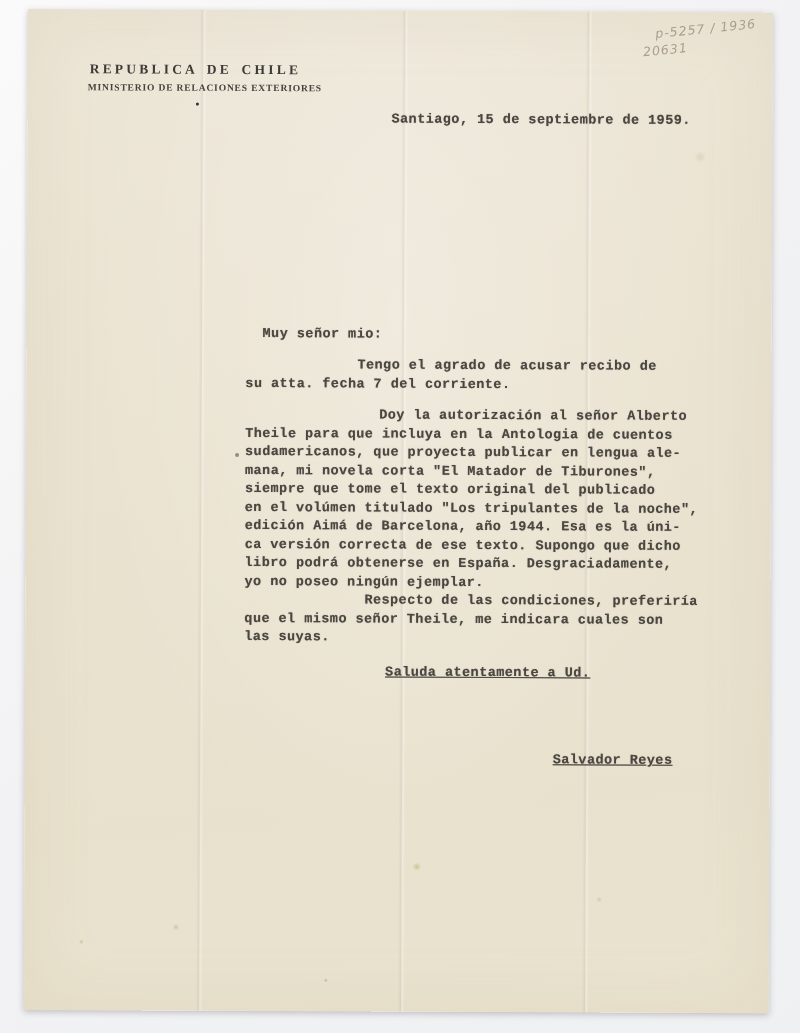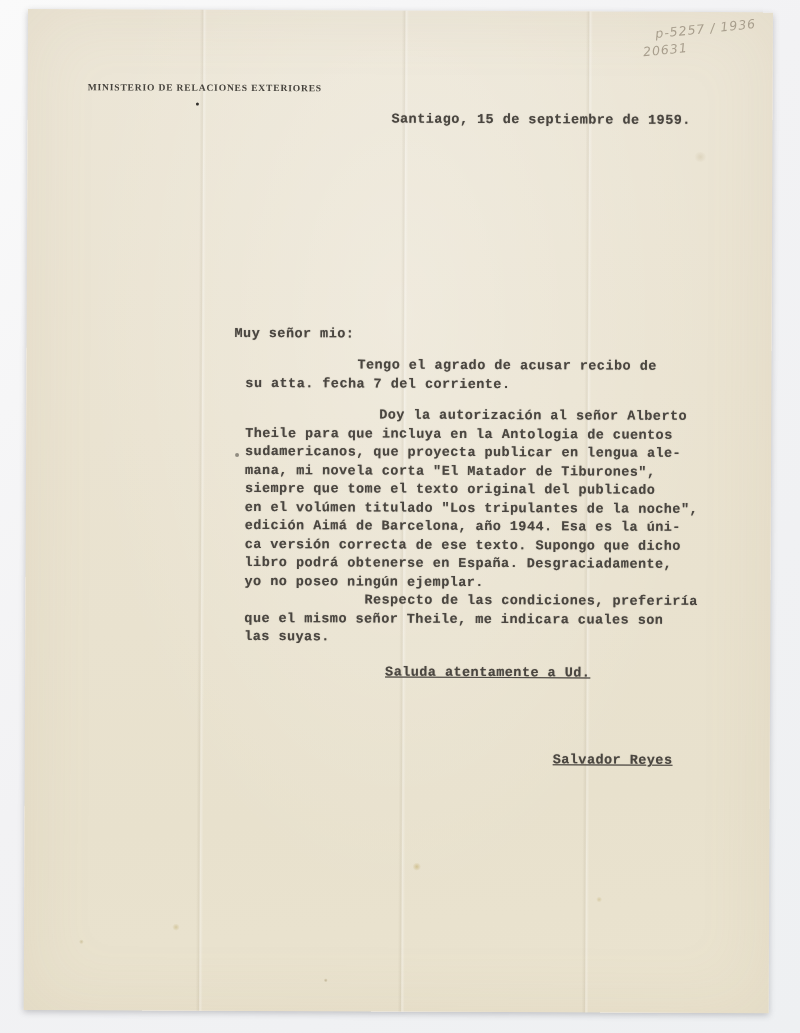--- a/index.html
+++ b/index.html
@@ -79,21 +79,21 @@
   .tw {
     font-family: "Liberation Mono", "DejaVu Sans Mono", monospace;
     font-weight: 700;
     font-size: 13.5px;
     letter-spacing: 0.45px;
     color: #4a4640;
     text-shadow: 0 0 1px rgba(74,70,64,0.55);
   }
   .dateline   { position: absolute; left: 364px; top: 101px; }
   .recipient  { position: absolute; left: 224px; top: 188px; line-height: 23px; }
-  .salutation { position: absolute; left: 200px; top: 316px; padding-left: 8px; }
+  .salutation { position: absolute; left: 228px; top: 316px; padding-left: 8px; }
   .body-block { position: absolute; left: 219px; width: 462px; line-height: 18.5px; }
   .para1 { top: 346px; }
   .para2 { top: 396px; }
   .para3 { top: 581px; }
   .para1 .line:first-child { padding-left: 112px; }
   .para2 .line:first-child { padding-left: 134px; }
   .para3 .line:first-child { padding-left: 120px; }
   .closing   { position: absolute; left: 360px; top: 654px; text-decoration: underline; }
   .signature { position: absolute; left: 528px; top: 741px; text-decoration: underline; }
 </style>
@@ -107,20 +107,21 @@
     <div class="crease c2"></div>
     <div class="crease c3"></div>
     <div class="stain s1"></div>
     <div class="stain s2"></div>
     <div class="stain s3"></div>
     <div class="stain s4"></div>
     <div class="stain s5"></div>
     <div class="stain s6"></div>
     <div class="speck"></div>
 
+    <div class="lh1">REPUBLICA DE CHILE</div>
     <div class="lh2">MINISTERIO DE RELACIONES EXTERIORES</div>
     <div class="lh-mark">•</div>
 
     <div class="annotation">
       <div class="a1">p-5257 / 1936</div>
       <div class="a2">20631</div>
     </div>
 
     <div class="tw dateline">Santiago, 15 de septiembre de 1959.</div>
 

